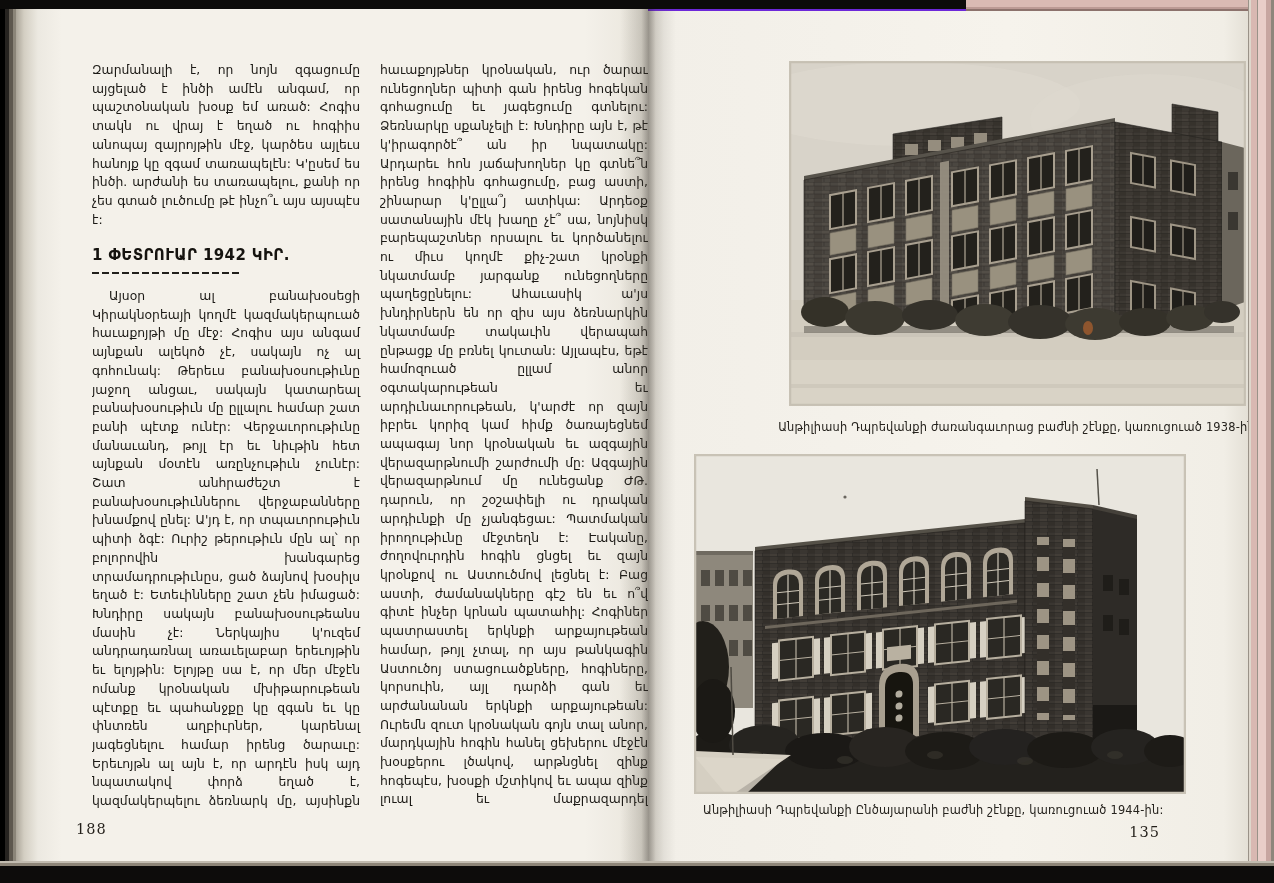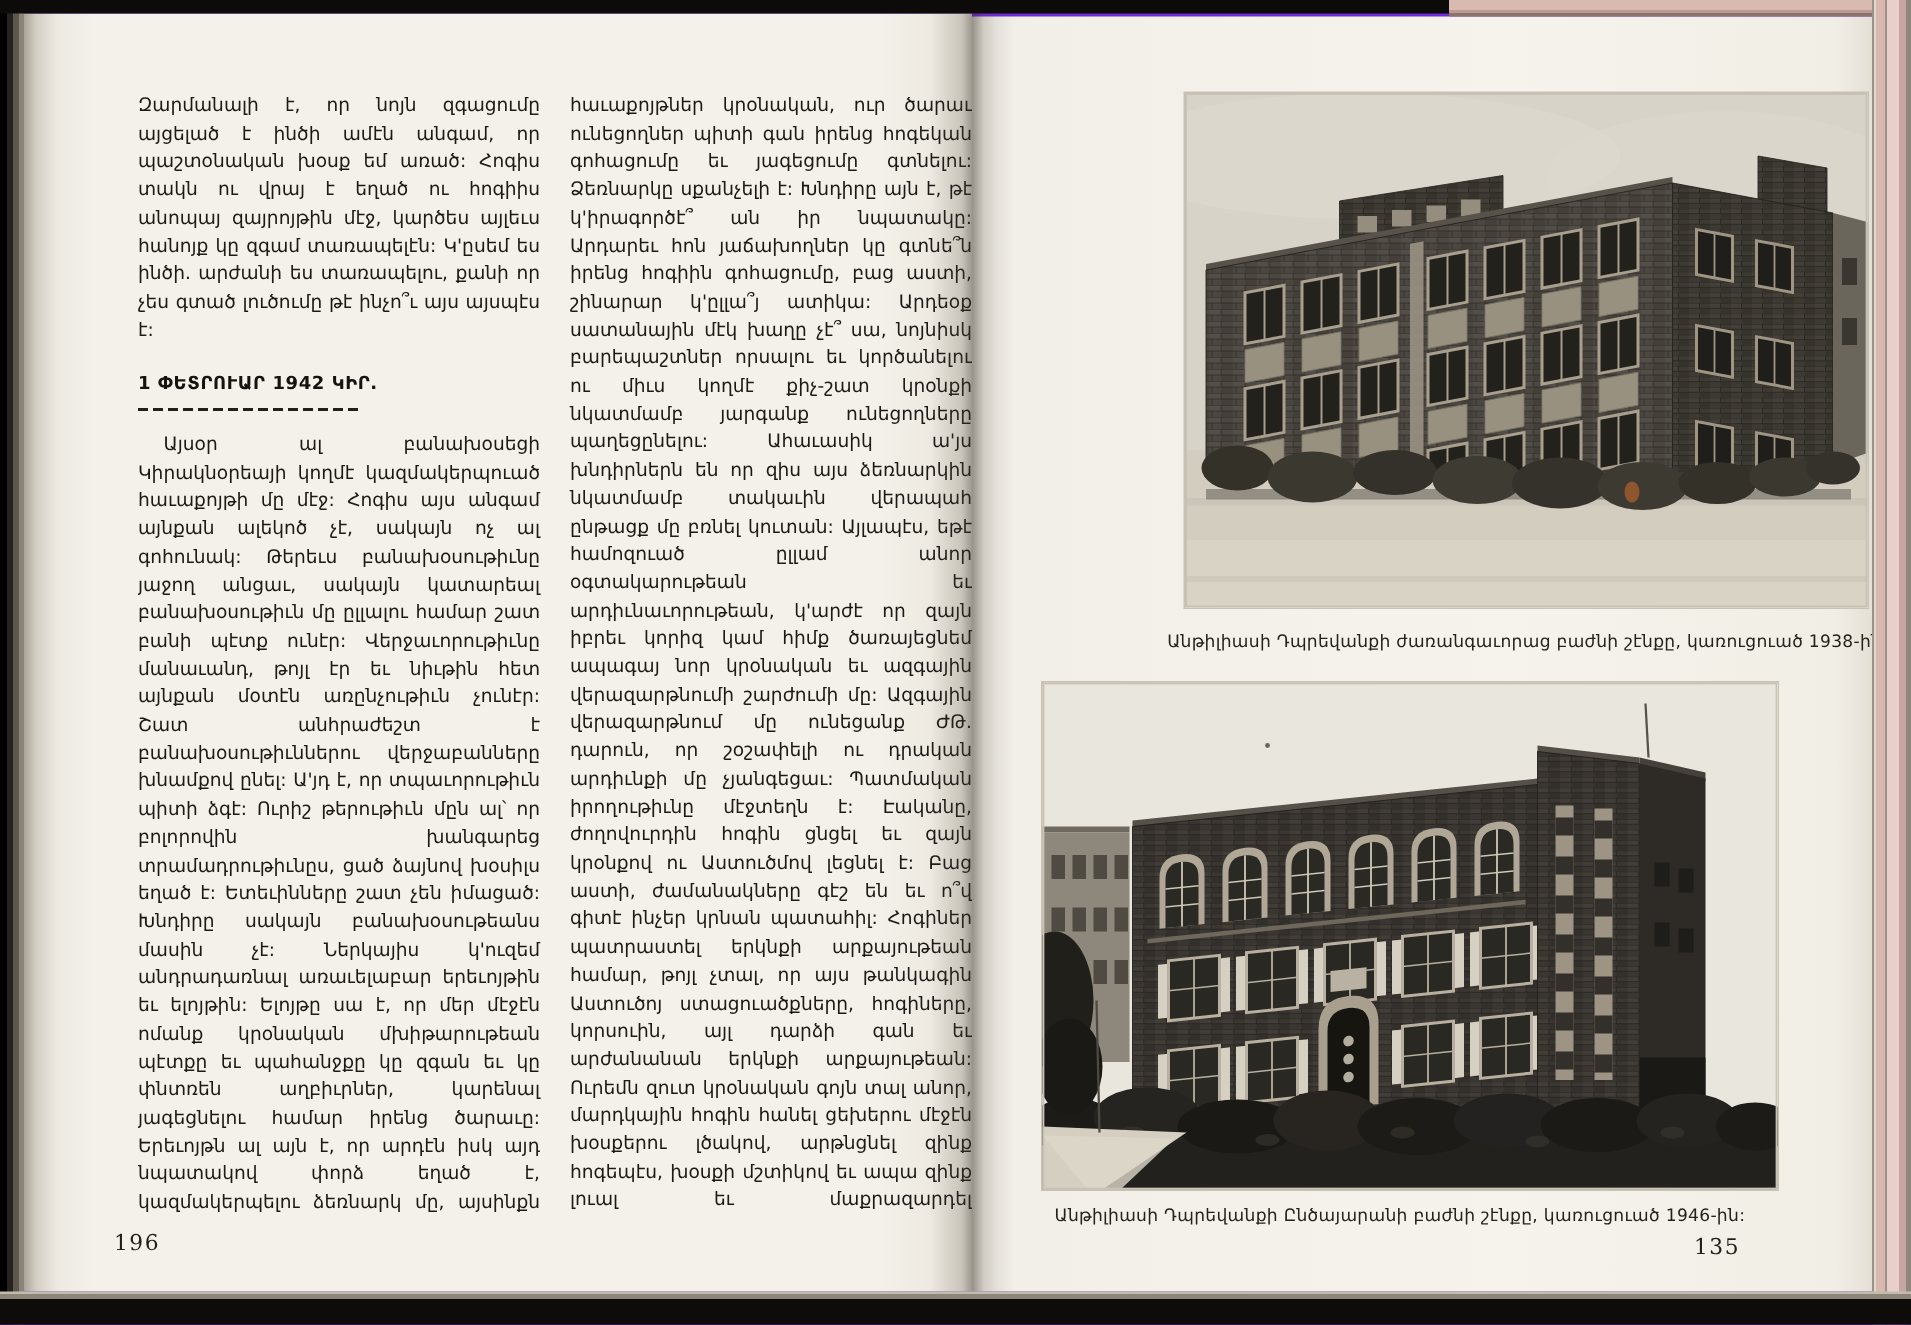--- a/index.html
+++ b/index.html
@@ -23,21 +23,21 @@
     background:linear-gradient(90deg,#ddd9cf 0,#f2efe8 16px,#f6f3ec 60%,#f1eee6 96%,#e4e0d6 100%);}
   .gutter{position:absolute;left:620px;top:9px;width:56px;height:852px;pointer-events:none;
     background:linear-gradient(90deg,rgba(60,55,47,0) 0%,rgba(85,79,69,.22) 38%,rgba(52,47,40,.42) 50%,rgba(85,79,69,.16) 64%,rgba(60,55,47,0) 100%);}
   
   .textflow{position:absolute;left:76px;top:52px;width:556px;height:766px;overflow:hidden;
     column-count:2;column-gap:20px;column-fill:auto;
     font-size:12.4px;line-height:18.7px;text-align:justify;color:#1c1a16;
     font-family:"DejaVu Sans",sans-serif;}
   .textflow p{margin:0;}
   .textflow p.indent{text-indent:17px;}
-  .entry-heading{font-size:12px;font-weight:bold;letter-spacing:.4px;margin:17px 0 7px;color:#15130f;}
+  .entry-heading{font-size:15px;font-weight:bold;letter-spacing:.4px;margin:17px 0 7px;color:#15130f;}
   .rule{width:148px;height:2px;margin:2px 0 13px;
     background:repeating-linear-gradient(90deg,#211f1b 0 7px,rgba(0,0,0,0) 7px 10px);}
   .pagenum{position:absolute;font-family:"DejaVu Serif",serif;font-size:14.5px;color:#231f1a;letter-spacing:1px;}
   .pagenum.left{left:60px;bottom:24px;}
   .pagenum.right{right:88px;bottom:21px;}
   
   .photo{position:absolute;box-shadow:0 0 0 1px #c8c2b5;}
   .photo1{left:142px;top:51px;width:455px;height:343px;}
   .photo2{left:47px;top:444px;width:490px;height:338px;}
   .caption{position:absolute;font-size:11.4px;line-height:15px;color:#25221d;letter-spacing:.2px;}
@@ -51,21 +51,21 @@
 <div class="stage">
 
   <div class="page-left">
     <div class="textflow">
       <p>Զարմանալի է, որ նոյն զգացումը այցելած է ինծի ամէն անգամ, որ պաշտօնական խօսք եմ առած: Հոգիս տակն ու վրայ է եղած ու հոգիիս անոպայ զայրոյթին մէջ, կարծես այլեւս հանոյք կը զգամ տառապելէն: Կ'ըսեմ ես ինծի. արժանի ես տառապելու, քանի որ չես գտած լուծումը թէ ինչո՞ւ այս այսպէս է:</p>
       <div class="entry-heading">1 ՓԵՏՐՈՒԱՐ 1942 ԿԻՐ.</div>
       <div class="rule"></div>
       <p class="indent">Այսօր ալ բանախօսեցի Կիրակնօրեայի կողմէ կազմակերպուած հաւաքոյթի մը մէջ: Հոգիս այս անգամ այնքան ալեկոծ չէ, սակայն ոչ ալ գոհունակ: Թերեւս բանախօսութիւնը յաջող անցաւ, սակայն կատարեալ բանախօսութիւն մը ըլլալու համար շատ բանի պէտք ունէր: Վերջաւորութիւնը մանաւանդ, թոյլ էր եւ նիւթին հետ այնքան մօտէն առընչութիւն չունէր: Շատ անհրաժեշտ է բանախօսութիւններու վերջաբանները խնամքով ընել: Ա'յդ է, որ տպաւորութիւն պիտի ձգէ: Ուրիշ թերութիւն մըն ալ՝ որ բոլորովին խանգարեց տրամադրութիւնըս, ցած ձայնով խօսիլս եղած է: Ետեւինները շատ չեն իմացած: Խնդիրը սակայն բանախօսութեանս մասին չէ: Ներկայիս կ'ուզեմ անդրադառնալ առաւելաբար երեւոյթին եւ ելոյթին: Ելոյթը սա է, որ մեր մէջէն ոմանք կրօնական մխիթարութեան պէտքը եւ պահանջքը կը զգան եւ կը փնտռեն աղբիւրներ, կարենալ յագեցնելու համար իրենց ծարաւը: Երեւոյթն ալ այն է, որ արդէն իսկ այդ նպատակով փորձ եղած է, կազմակերպելու ձեռնարկ մը, այսինքն հաւաքոյթներ կրօնական, ուր ծարաւ ունեցողներ պիտի գան իրենց հոգեկան գոհացումը եւ յագեցումը գտնելու: Ձեռնարկը սքանչելի է: Խնդիրը այն է, թէ կ'իրագործէ՞ ան իր նպատակը: Արդարեւ հոն յաճախողներ կը գտնե՞ն իրենց հոգիին գոհացումը, բաց աստի, շինարար կ'ըլլա՞յ ատիկա: Արդեօք սատանային մէկ խաղը չէ՞ սա, նոյնիսկ բարեպաշտներ որսալու եւ կործանելու ու միւս կողմէ քիչ-շատ կրօնքի նկատմամբ յարգանք ունեցողները պաղեցընելու: Ահաւասիկ ա'յս խնդիրներն են որ զիս այս ձեռնարկին նկատմամբ տակաւին վերապահ ընթացք մը բռնել կուտան: Այլապէս, եթէ համոզուած ըլլամ անոր օգտակարութեան եւ արդիւնաւորութեան, կ'արժէ որ զայն իբրեւ կորիզ կամ հիմք ծառայեցնեմ ապագայ նոր կրօնական եւ ազգային վերազարթնումի շարժումի մը: Ազգային վերազարթնում մը ունեցանք ԺԹ. դարուն, որ շօշափելի ու դրական արդիւնքի մը չյանգեցաւ: Պատմական իրողութիւնը մէջտեղն է: Էականը, ժողովուրդին հոգին ցնցել եւ զայն կրօնքով ու Աստուծմով լեցնել է: Բաց աստի, ժամանակները գէշ են եւ ո՞վ գիտէ ինչեր կրնան պատահիլ: Հոգիներ պատրաստել երկնքի արքայութեան համար, թոյլ չտալ, որ այս թանկագին Աստուծոյ ստացուածքները, հոգիները, կորսուին, այլ դարձի գան եւ արժանանան երկնքի արքայութեան: Ուրեմն զուտ կրօնական գոյն տալ անոր, մարդկային հոգին հանել ցեխերու մէջէն խօսքերու լծակով, արթնցնել զինք հոգեպէս, խօսքի մշտիկով եւ ապա զինք լուալ եւ մաքրազարդել ապաշխարութեան ու արցունքի ջուրերով եւ հագցընելով իրեն անմեղութեան ճերմակ պատմուճանը, անարատ կերպով կանգնեցնել Քրիստոսի դատաստանին առջեւ: Զրաժնուելով մեր հայրերու ոգիէն, տեղի տալ Ս. Հոգիի թելադրութեան եւ քրիստոնէութիւնը կենդանի կրօնքի մը վերածելու անհրաժեշտութեան: Ահա' թէ ո՞ւր պէտք է կայանայ այս շարժման հիմքը:</p>
 
     </div>
-    <div class="pagenum left">196</div>
+    <div class="pagenum left">188</div>
   </div>
 
   <div class="page-right">
 
     <div class="photo photo1">
       <svg viewBox="0 0 455 343" width="455" height="343">
         <defs>
           <pattern id="stoneA" width="16" height="8" patternUnits="userSpaceOnUse">
             <rect width="16" height="8" fill="#4b4741"></rect>
             <rect x="0" y="0" width="8" height="4" fill="#534e47"></rect>
@@ -325,21 +325,21 @@
         </g>
         <polygon points="0,296 96,300 40,338 0,338" fill="#d5cfc2"></polygon>
         <polygon points="0,302 88,304 52,338 30,338" fill="#ddd7ca" opacity="0.8"></polygon>
         <ellipse cx="8" cy="212" rx="26" ry="46" fill="#211f1a"></ellipse>
         <ellipse cx="18" cy="256" rx="22" ry="32" fill="#1b1915"></ellipse>
         <line x1="36" y1="212" x2="38" y2="300" stroke="#4e4a42" stroke-width="1.5"></line>
 
         <rect x="0.5" y="0.5" width="489" height="337" fill="none" stroke="#c9c3b6" stroke-width="1.5"></rect>
       </svg>
     </div>
-    <div class="caption caption2">Անթիլիասի Դպրեվանքի Ընծայարանի բաժնի շէնքը, կառուցուած 1946-ին:</div>
+    <div class="caption caption2">Անթիլիասի Դպրեվանքի Ընծայարանի բաժնի շէնքը, կառուցուած 1944-ին:</div>
 
     <div class="pagenum right">135</div>
   </div>
 
   <div class="gutter"></div>
   <div class="edge-left"></div>
   <div class="bar-top"></div>
   <div class="band-top-pink"></div>
   <div class="fore-edge"></div>
   <div class="line-bottom"></div>

